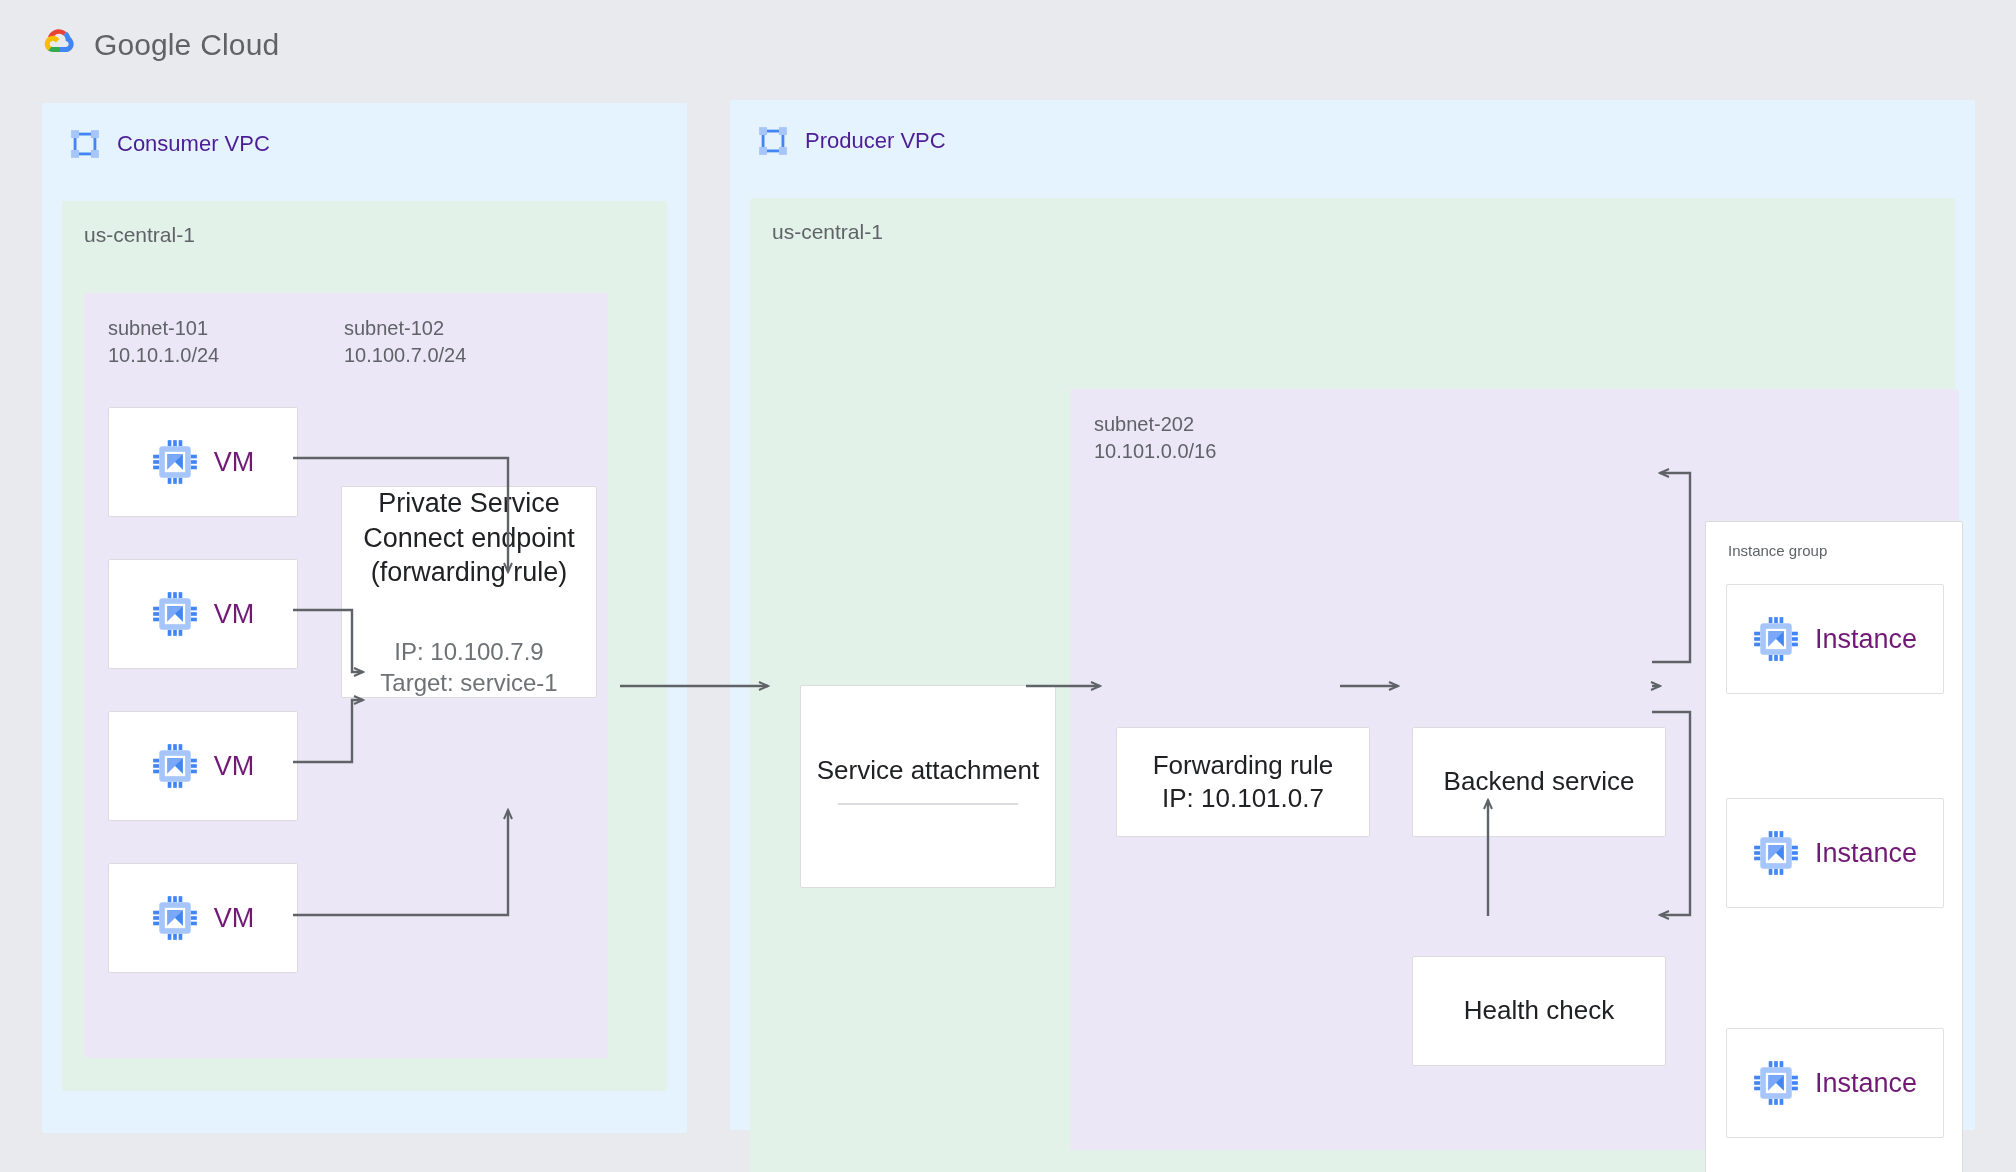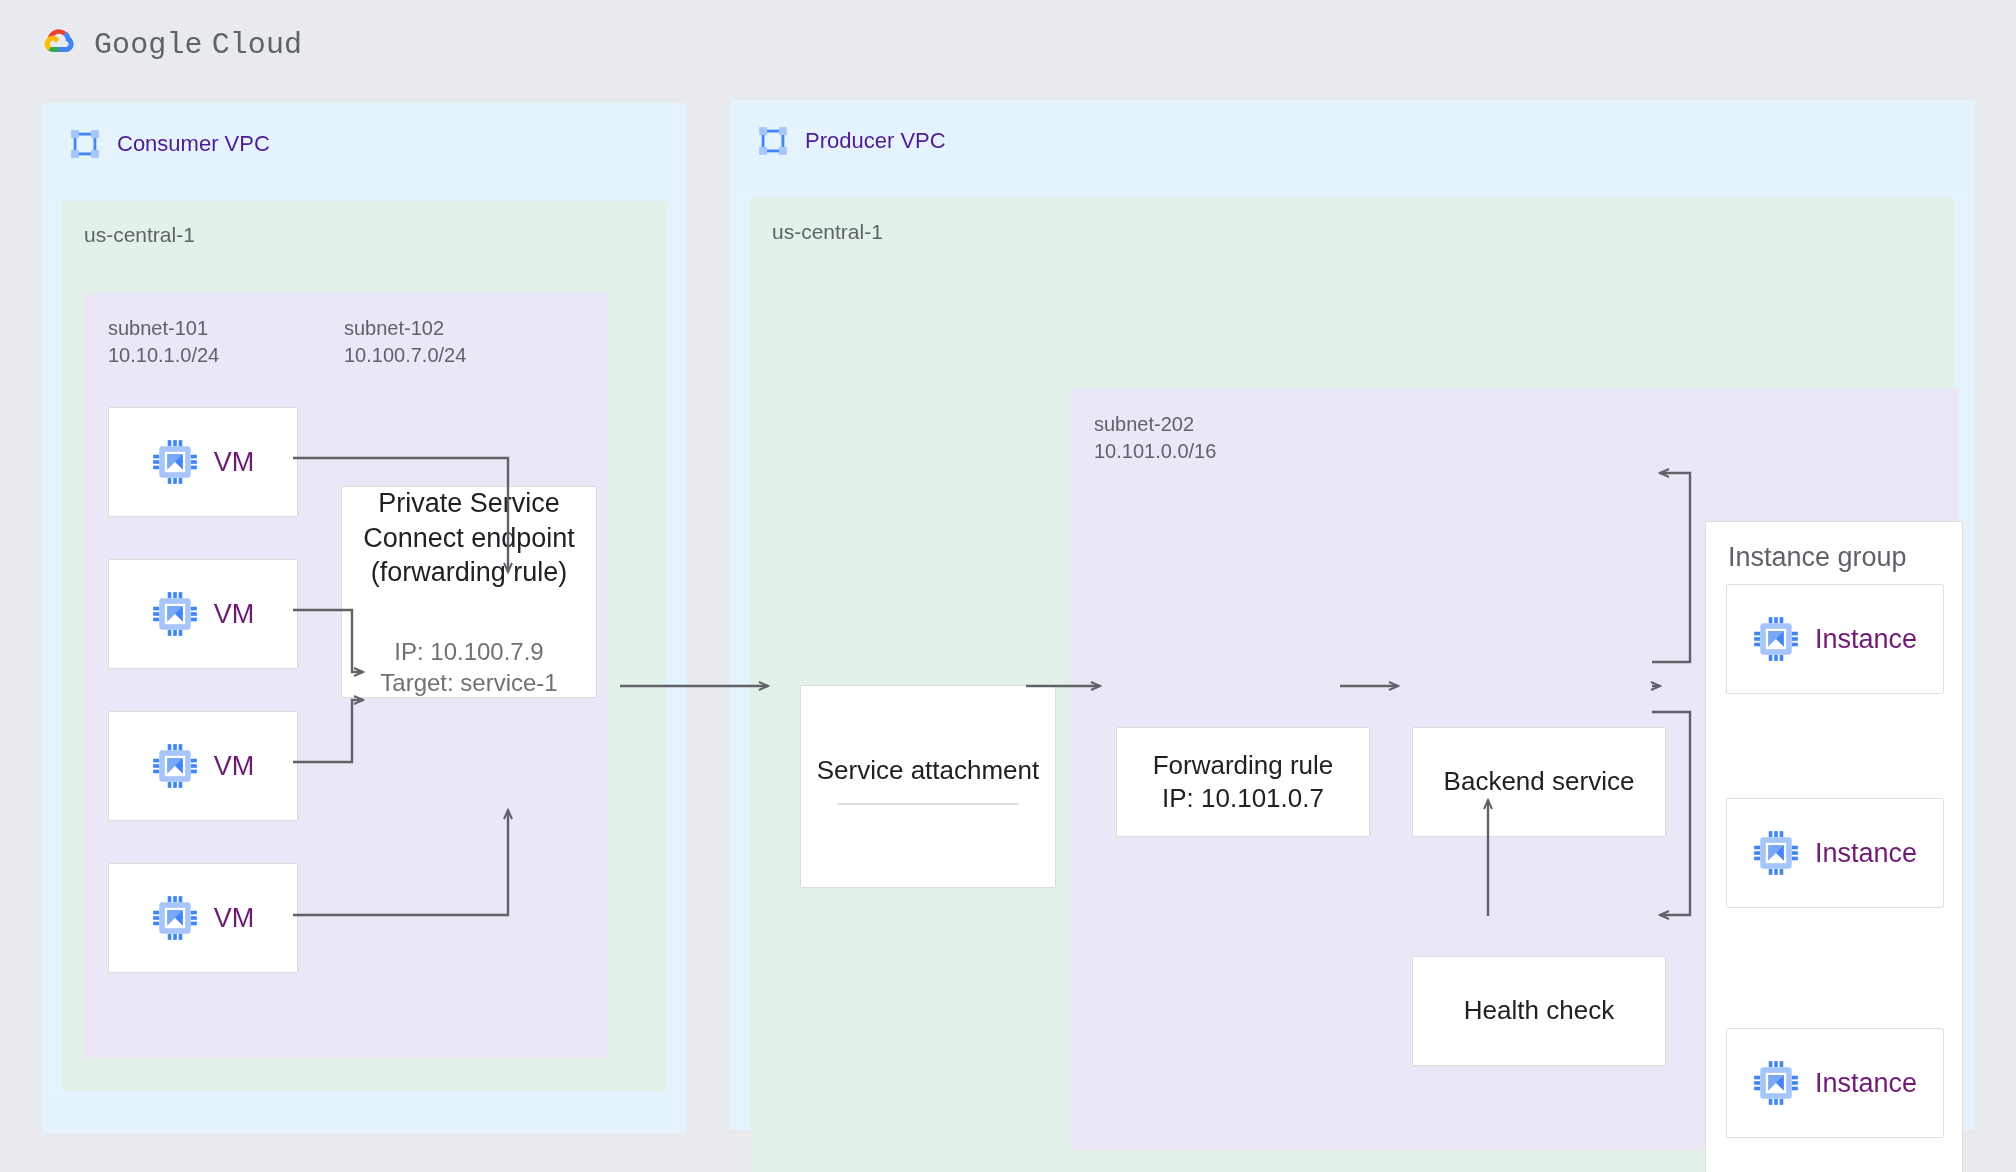--- a/index.html
+++ b/index.html
@@ -7,21 +7,21 @@
     width: 2016px; height: 1172px;
     background: #e8eaed;
     font-family: "Liberation Sans", sans-serif;
     overflow: hidden;
   }
   #stage { position: relative; width: 2016px; height: 1172px; }
 
   
   .brand {
     position: absolute; left: 34px; top: 22px;
-    display: flex; align-items: center; gap: 14px; font-family: Liberation Mono, monospace;
+    display: flex; align-items: center; gap: 14px;
   }
   .brand-mark { width: 46px; height: 46px; flex: none; }
   .brand-text {
     font-size: 30px; color: #5f6368; letter-spacing: .1px; white-space: nowrap;
   }
   .brand-text .b2 { margin-left: 9px; }
 
   
   .vpc {
     position: absolute;
@@ -89,21 +89,21 @@
   }
 
   .group-box {
     position: absolute;
     background: #ffffff;
     border: 1.5px solid #dcdcdc;
     border-radius: 2px;
   }
   .group-label {
     position: absolute; left: 22px; top: 20px;
-    font-size: 27px; color: #5f6368; white-space: nowrap;
+    font-size: 15px; color: #5f6368; white-space: nowrap;
   }
 
   
   #wires { position: absolute; left: 0; top: 0; width: 2016px; height: 1172px; }
 </style>
 </head>
 <body>
 
 <div id="stage">
 

